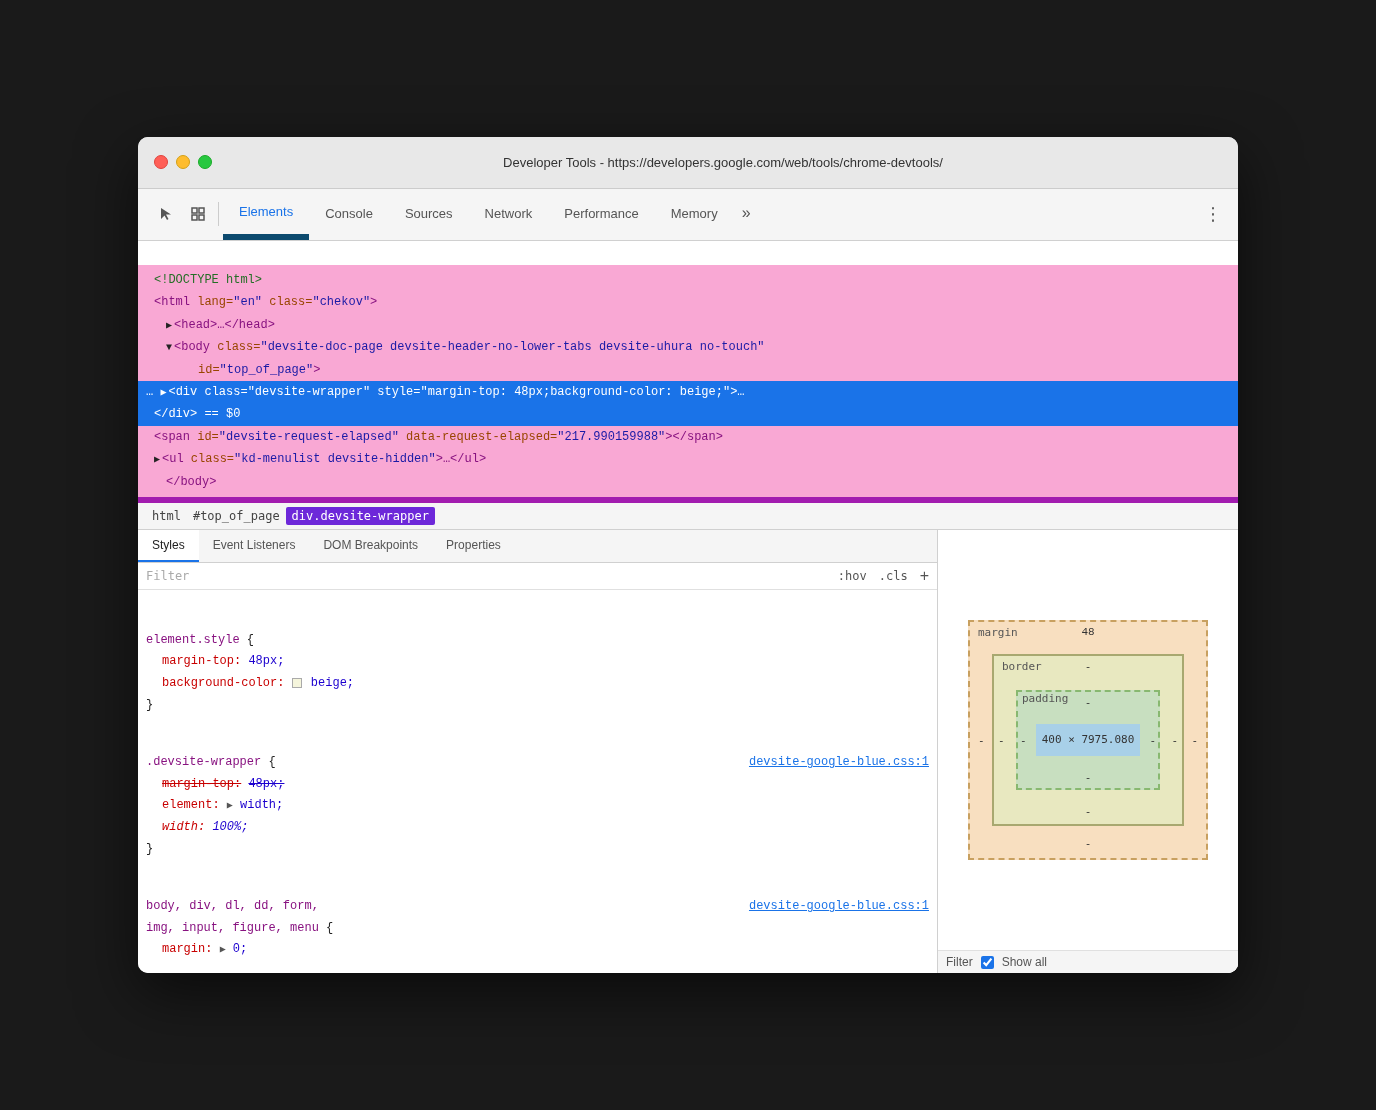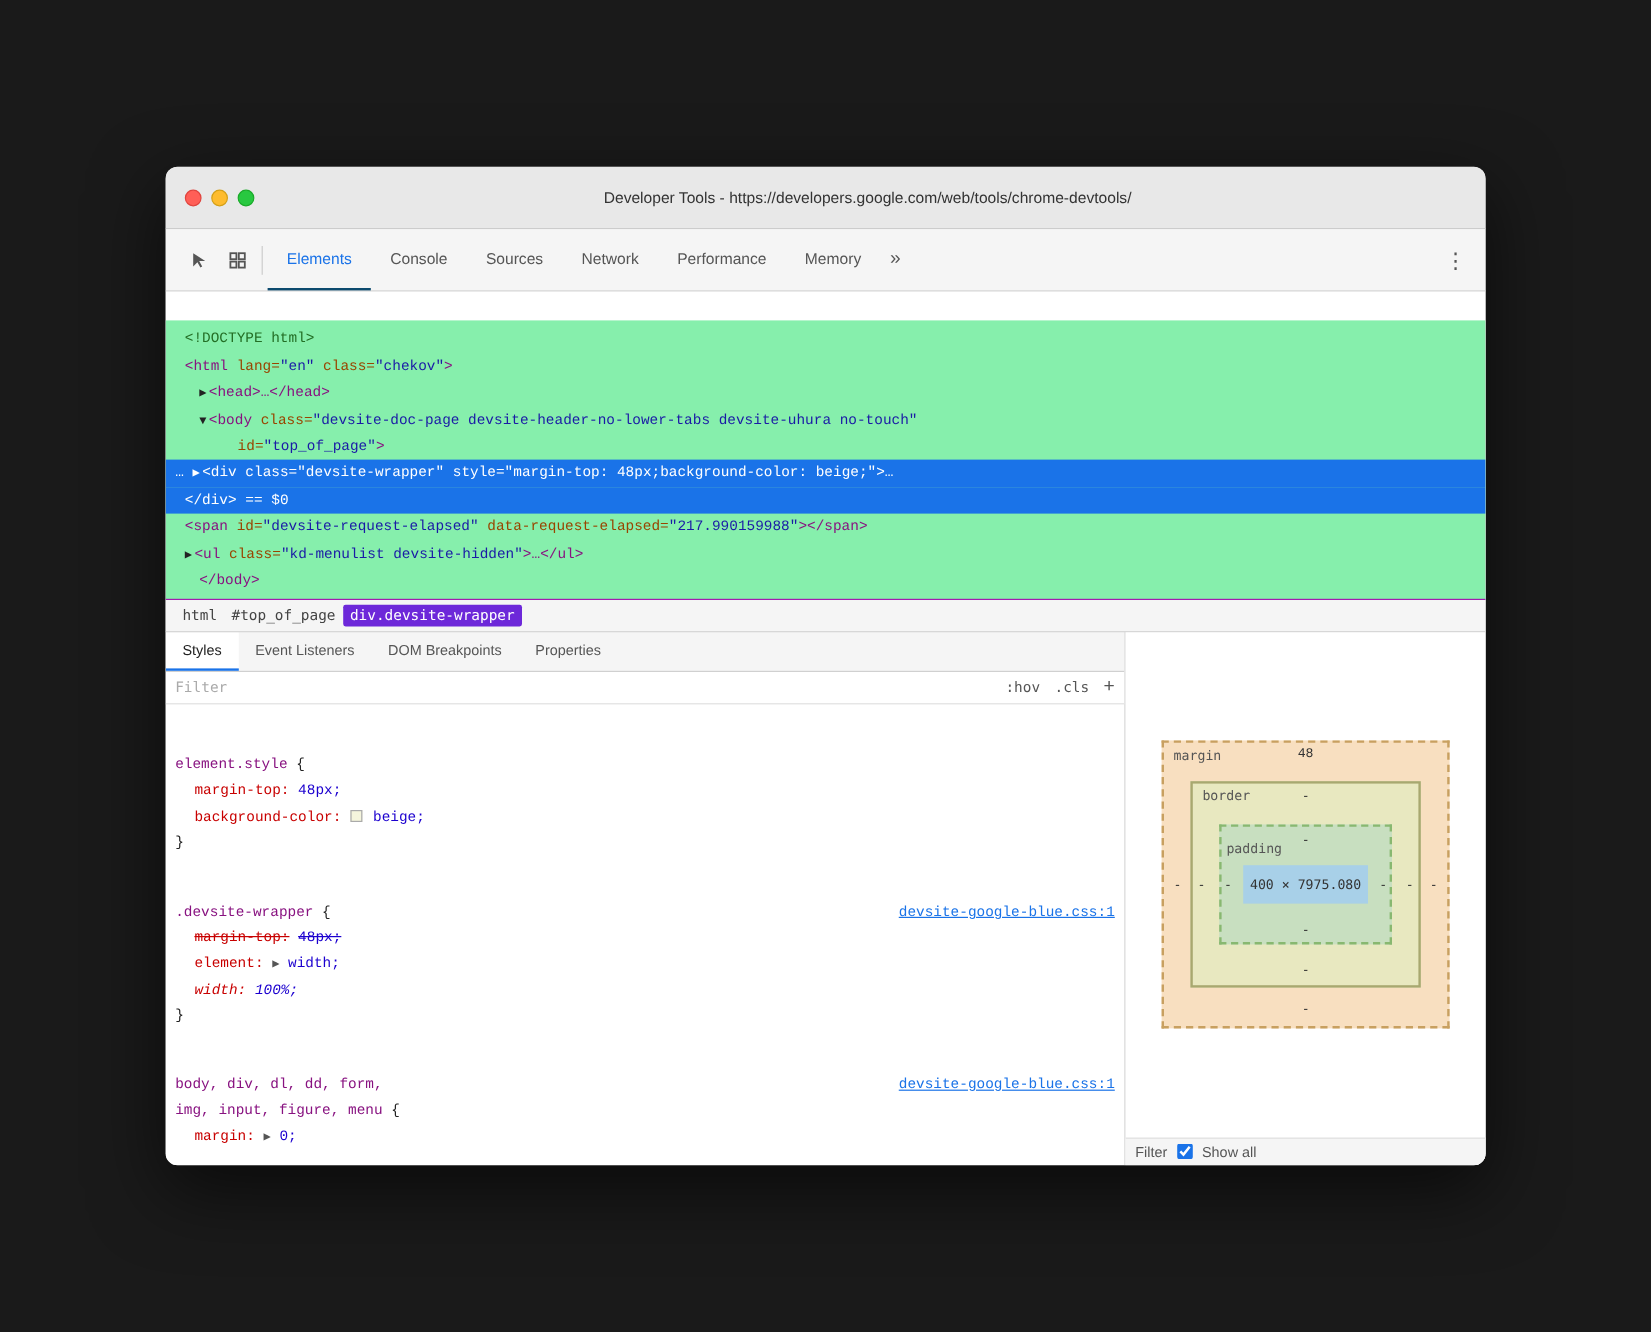--- a/index.html
+++ b/index.html
@@ -79,21 +79,21 @@
       display: flex;
       align-items: center;
       font-size: 13px;
       color: #555;
       cursor: pointer;
       border-bottom: 2px solid transparent;
       white-space: nowrap;
     }
     .tab.active {
       color: #1a73e8;
-      border-bottom: 2px solid #0c4a6e;
+      border-bottom: 6px solid #0c4a6e;
     }
     .tab-more {
       padding: 0 8px;
       font-size: 16px;
       color: #555;
       cursor: pointer;
     }
     .toolbar-menu {
       margin-left: auto;
       font-size: 18px;
@@ -102,26 +102,26 @@
       padding: 0 8px;
     }
     
     .content {
       background: #fff;
       display: flex;
       flex-direction: column;
     }
     
     .dom-tree {
-      background: #86efac;
+      background: #f9a8d4;
       padding: 4px 0;
       font-family: 'Menlo', 'Monaco', 'Courier New', monospace;
       font-size: 12px;
       line-height: 1.7;
-      border-bottom: 1px solid #a21caf;
+      border-bottom: 6px solid #a21caf;
       margin-top: 24px;
     }
     .dom-line {
       padding: 1px 8px 1px 16px;
       color: #222;
       white-space: nowrap;
     }
     .dom-line.selected {
       background: #1a73e8;
       color: white;
@@ -460,21 +460,21 @@
 
             <div style="position:absolute;top:34px;left:24px;right:24px;bottom:34px;background:#e8e8c0;border:2px solid #a8a870;">
               <span style="position:absolute;top:4px;left:8px;font-size:11px;color:#555;font-family:Menlo,monospace;">border</span>
               <span style="position:absolute;top:4px;left:50%;transform:translateX(-50%);font-size:11px;color:#333;font-family:Menlo,monospace;">-</span>
               <span style="position:absolute;bottom:6px;left:50%;transform:translateX(-50%);font-size:11px;color:#333;font-family:Menlo,monospace;">-</span>
               <span style="position:absolute;left:4px;top:50%;transform:translateY(-50%);font-size:11px;color:#333;font-family:Menlo,monospace;">-</span>
               <span style="position:absolute;right:4px;top:50%;transform:translateY(-50%);font-size:11px;color:#333;font-family:Menlo,monospace;">-</span>
             </div>
 
             <div style="position:absolute;top:70px;left:48px;right:48px;bottom:70px;background:#c8dfc0;border:2px dashed #88b870;">
-              <span style="position:absolute;top:12px;left:4px;font-size:11px;color:#555;font-family:Menlo,monospace;">padding</span>
+              <span style="position:absolute;top:0;left:4px;font-size:11px;color:#555;font-family:Menlo,monospace;">padding</span>
               <span style="position:absolute;top:4px;left:50%;transform:translateX(-50%);font-size:11px;color:#333;font-family:Menlo,monospace;">-</span>
               <span style="position:absolute;bottom:4px;left:50%;transform:translateX(-50%);font-size:11px;color:#333;font-family:Menlo,monospace;">-</span>
               <span style="position:absolute;left:2px;top:50%;transform:translateY(-50%);font-size:11px;color:#333;font-family:Menlo,monospace;">-</span>
               <span style="position:absolute;right:2px;top:50%;transform:translateY(-50%);font-size:11px;color:#333;font-family:Menlo,monospace;">-</span>
             </div>
 
             <div style="position:absolute;top:104px;left:68px;right:68px;bottom:104px;background:#a8d0e8;display:flex;align-items:center;justify-content:center;">
               <span style="font-size:11px;color:#333;font-family:Menlo,monospace;text-align:center;">400 × 7975.080</span>
             </div>
           </div>

